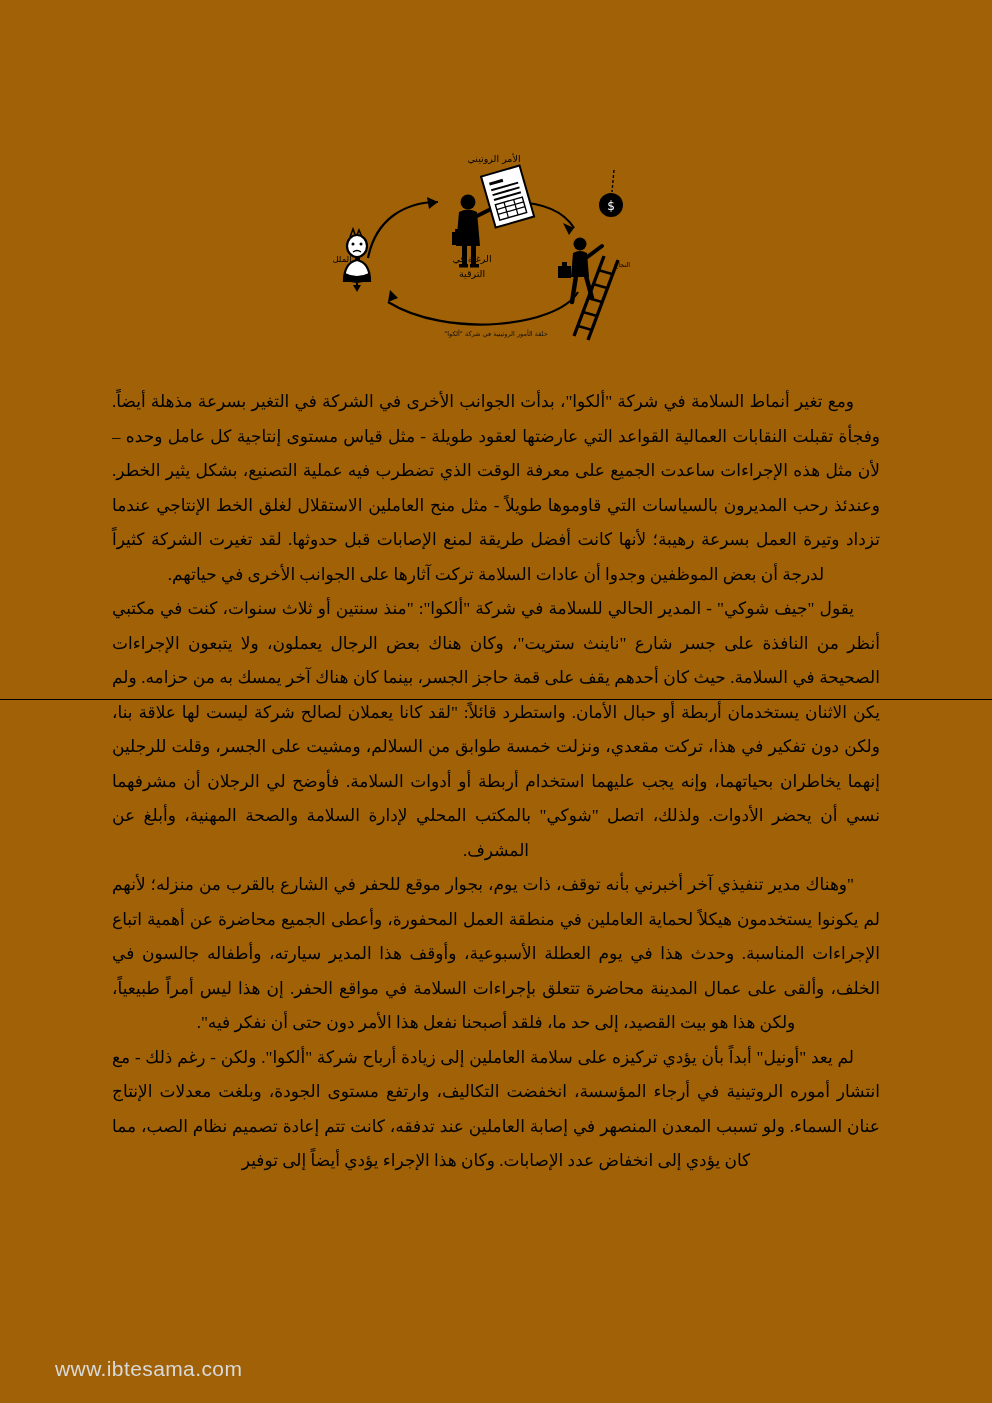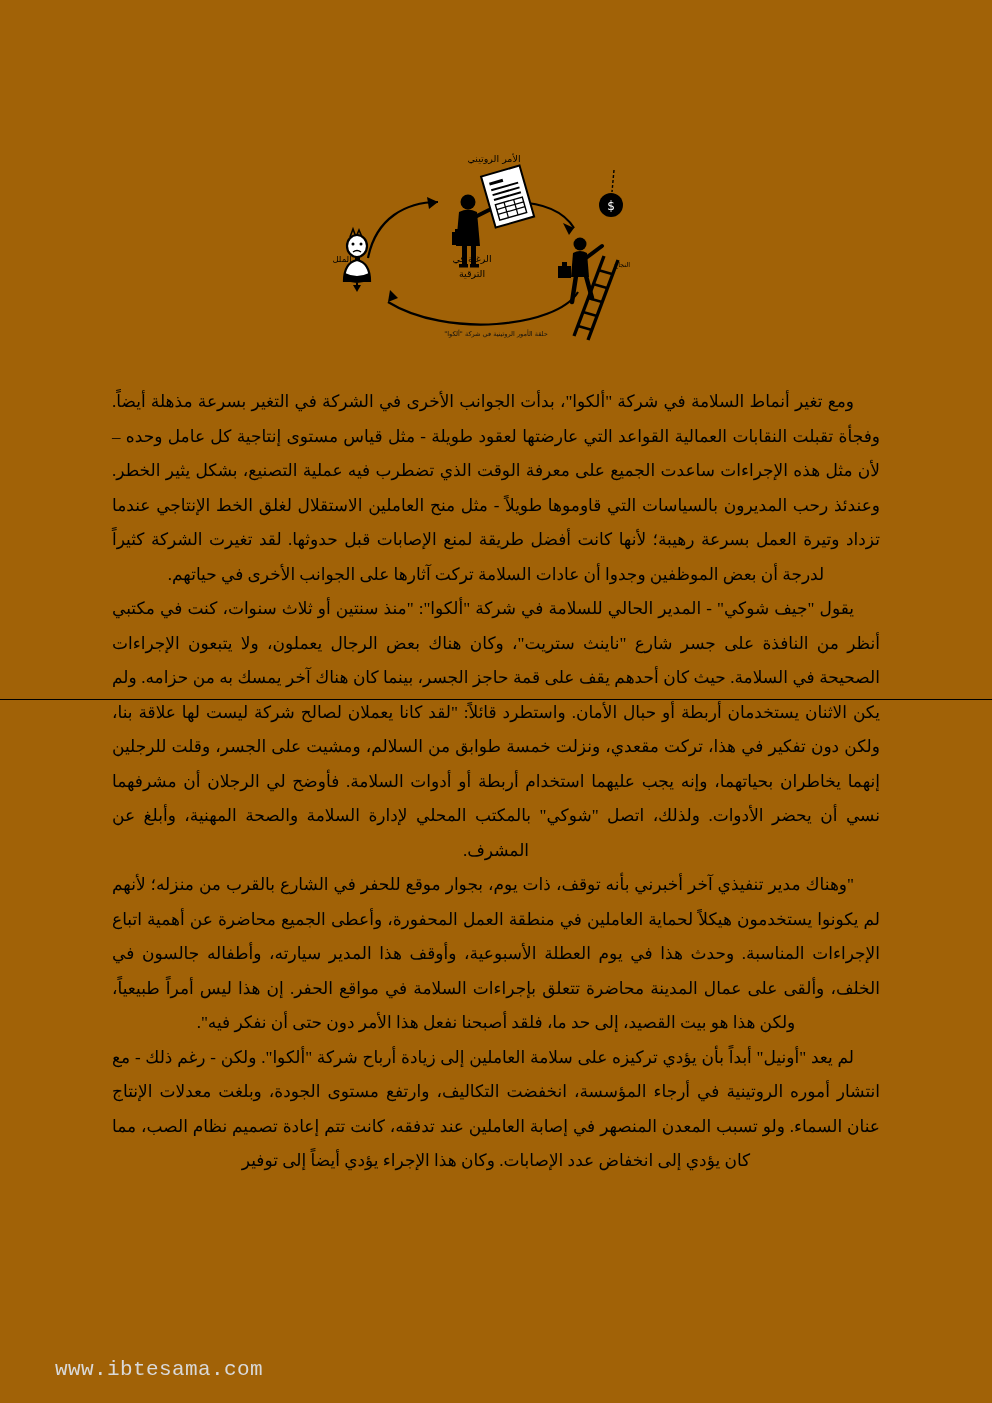--- a/index.html
+++ b/index.html
@@ -77,21 +77,21 @@
     width: 992px;
     height: 0;
     border-top: 1.6px solid #000000;
   }
 
   
   .watermark {
     position: absolute;
     left: 55px;
     bottom: 22px;
-    font-family: Liberation Mono, monospace;
+    font-family: Liberation Sans, sans-serif;
     font-size: 21px;
     color: #d9d9d9;
     direction: ltr;
     letter-spacing: 0.4px;
     user-select: none;
   }
 
   
   .fig-label {
     font-family: "DejaVu Sans", "Liberation Sans", sans-serif;

